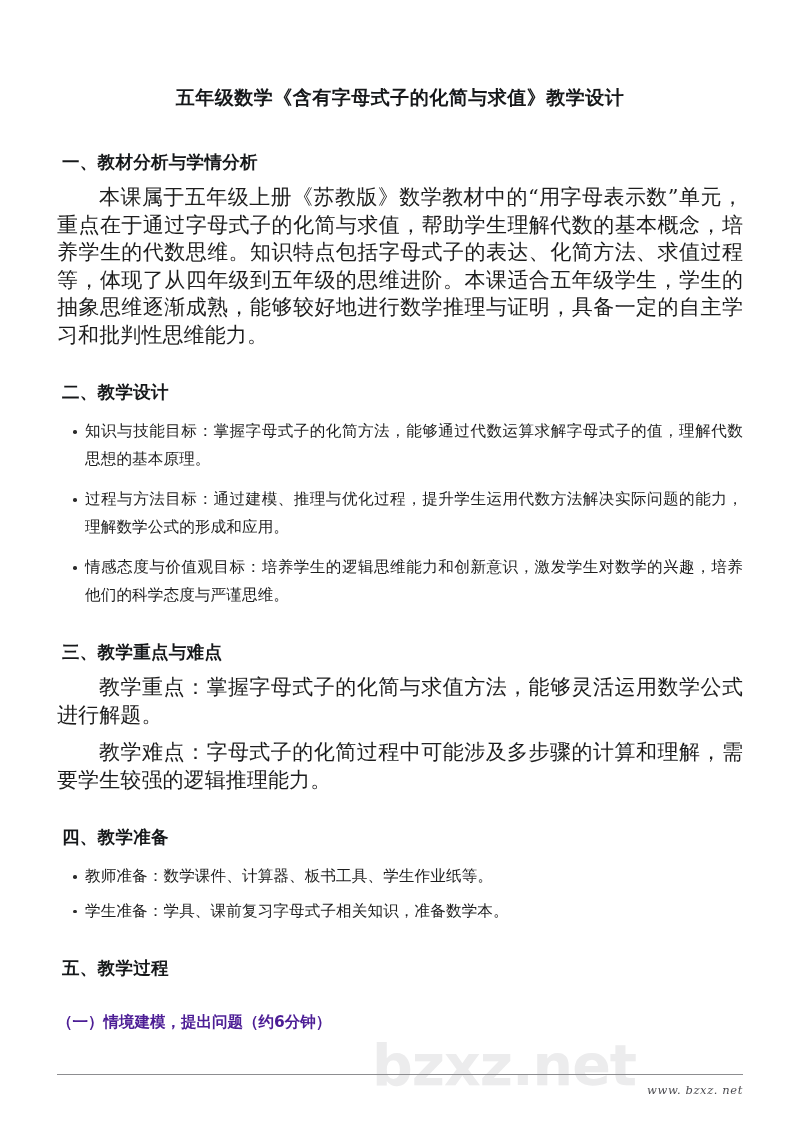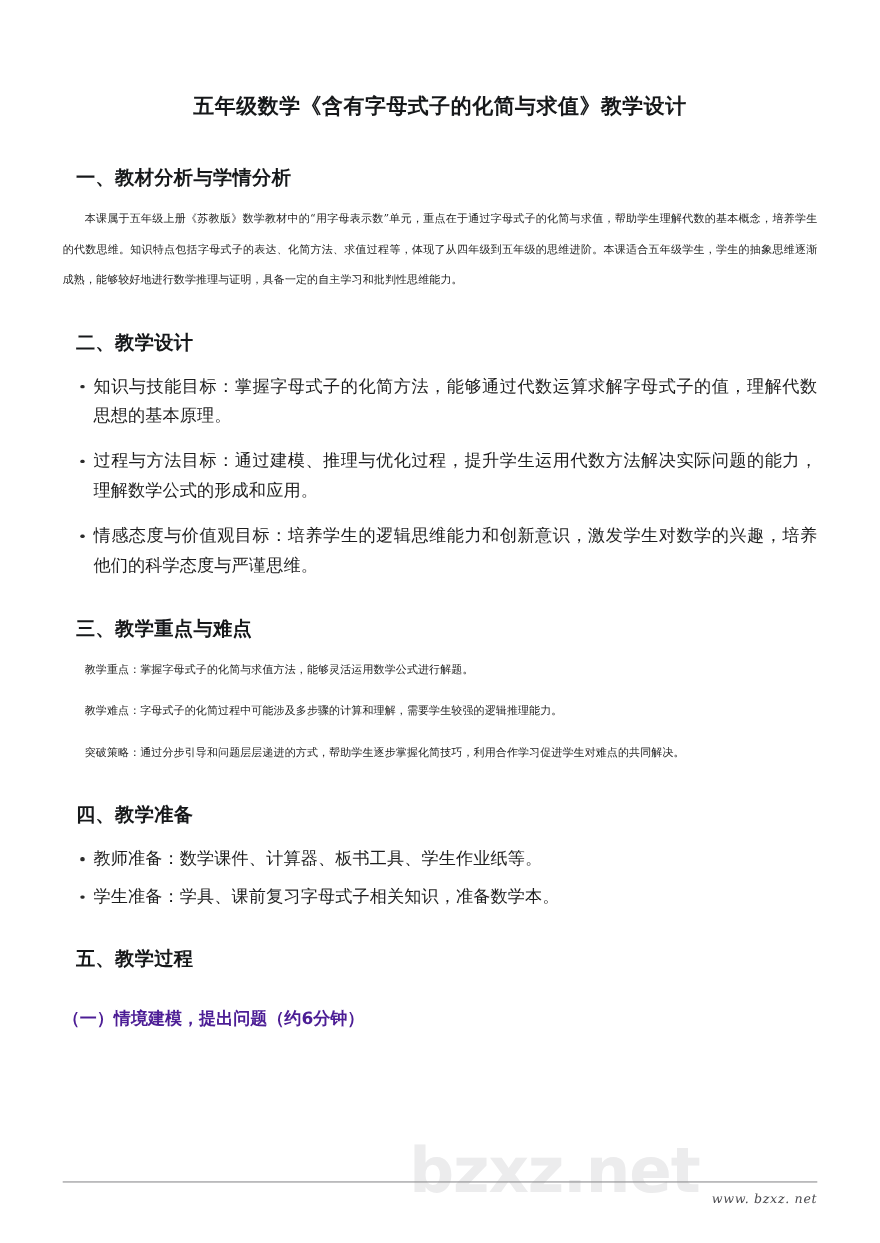--- a/index.html
+++ b/index.html
@@ -62,37 +62,37 @@
   }
 
   
   .sec-h {
     font-family: "DejaVu Sans", "Liberation Sans", sans-serif;
     font-weight: 700;
     font-size: 17.5px;
     color: #16181a;
     letter-spacing: 0.3px;
     line-height: 24px;
-    margin: 12px;
+    margin: 5px;
   }
   .sec-1 { margin-top: 38px; }
   .sec-n { margin-top: 31px; }
 
   .sub-h {
     font-family: "DejaVu Sans", "Liberation Sans", sans-serif;
     font-weight: 700;
     font-size: 15.5px;
     color: #4c1d95;
     line-height: 22px;
     margin: 31px 0 0 0;
   }
 
   
   .para {
-    font-size: 10px;
+    font-size: 21px;
     line-height: 27.5px;
     text-align: justify;
     text-justify: inter-ideograph;
     margin: 10px 0 0 0;
     text-indent: 2em;
     color: #1d1d1d;
     letter-spacing: 0.1px;
   }
   .para.tight { margin-top: 8px; }
 
@@ -164,21 +164,20 @@
     <h2 class="sec-h sec-n">二、教学设计</h2>
     <ul class="blist">
       <li><span class="dot"></span><span>知识与技能目标：掌握字母式子的化简方法，能够通过代数运算求解字母式子的值，理解代数思想的基本原理。</span></li>
       <li><span class="dot"></span><span>过程与方法目标：通过建模、推理与优化过程，提升学生运用代数方法解决实际问题的能力，理解数学公式的形成和应用。</span></li>
       <li><span class="dot"></span><span>情感态度与价值观目标：培养学生的逻辑思维能力和创新意识，激发学生对数学的兴趣，培养他们的科学态度与严谨思维。</span></li>
     </ul>
 
     <h2 class="sec-h sec-n">三、教学重点与难点</h2>
     <p class="para">教学重点：掌握字母式子的化简与求值方法，能够灵活运用数学公式进行解题。</p>
     <p class="para">教学难点：字母式子的化简过程中可能涉及多步骤的计算和理解，需要学生较强的逻辑推理能力。</p>
-    <p class="para">突破策略：通过分步引导和问题层层递进的方式，帮助学生逐步掌握化简技巧，利用合作学习促进学生对难点的共同解决。</p>
 
     <h2 class="sec-h sec-n">四、教学准备</h2>
     <ul class="blist compact">
       <li><span class="dot"></span><span>教师准备：数学课件、计算器、板书工具、学生作业纸等。</span></li>
       <li><span class="dot"></span><span>学生准备：学具、课前复习字母式子相关知识，准备数学本。</span></li>
     </ul>
 
     <h2 class="sec-h sec-n">五、教学过程</h2>
     <h3 class="sub-h">（一）情境建模，提出问题（约6分钟）</h3>
 

